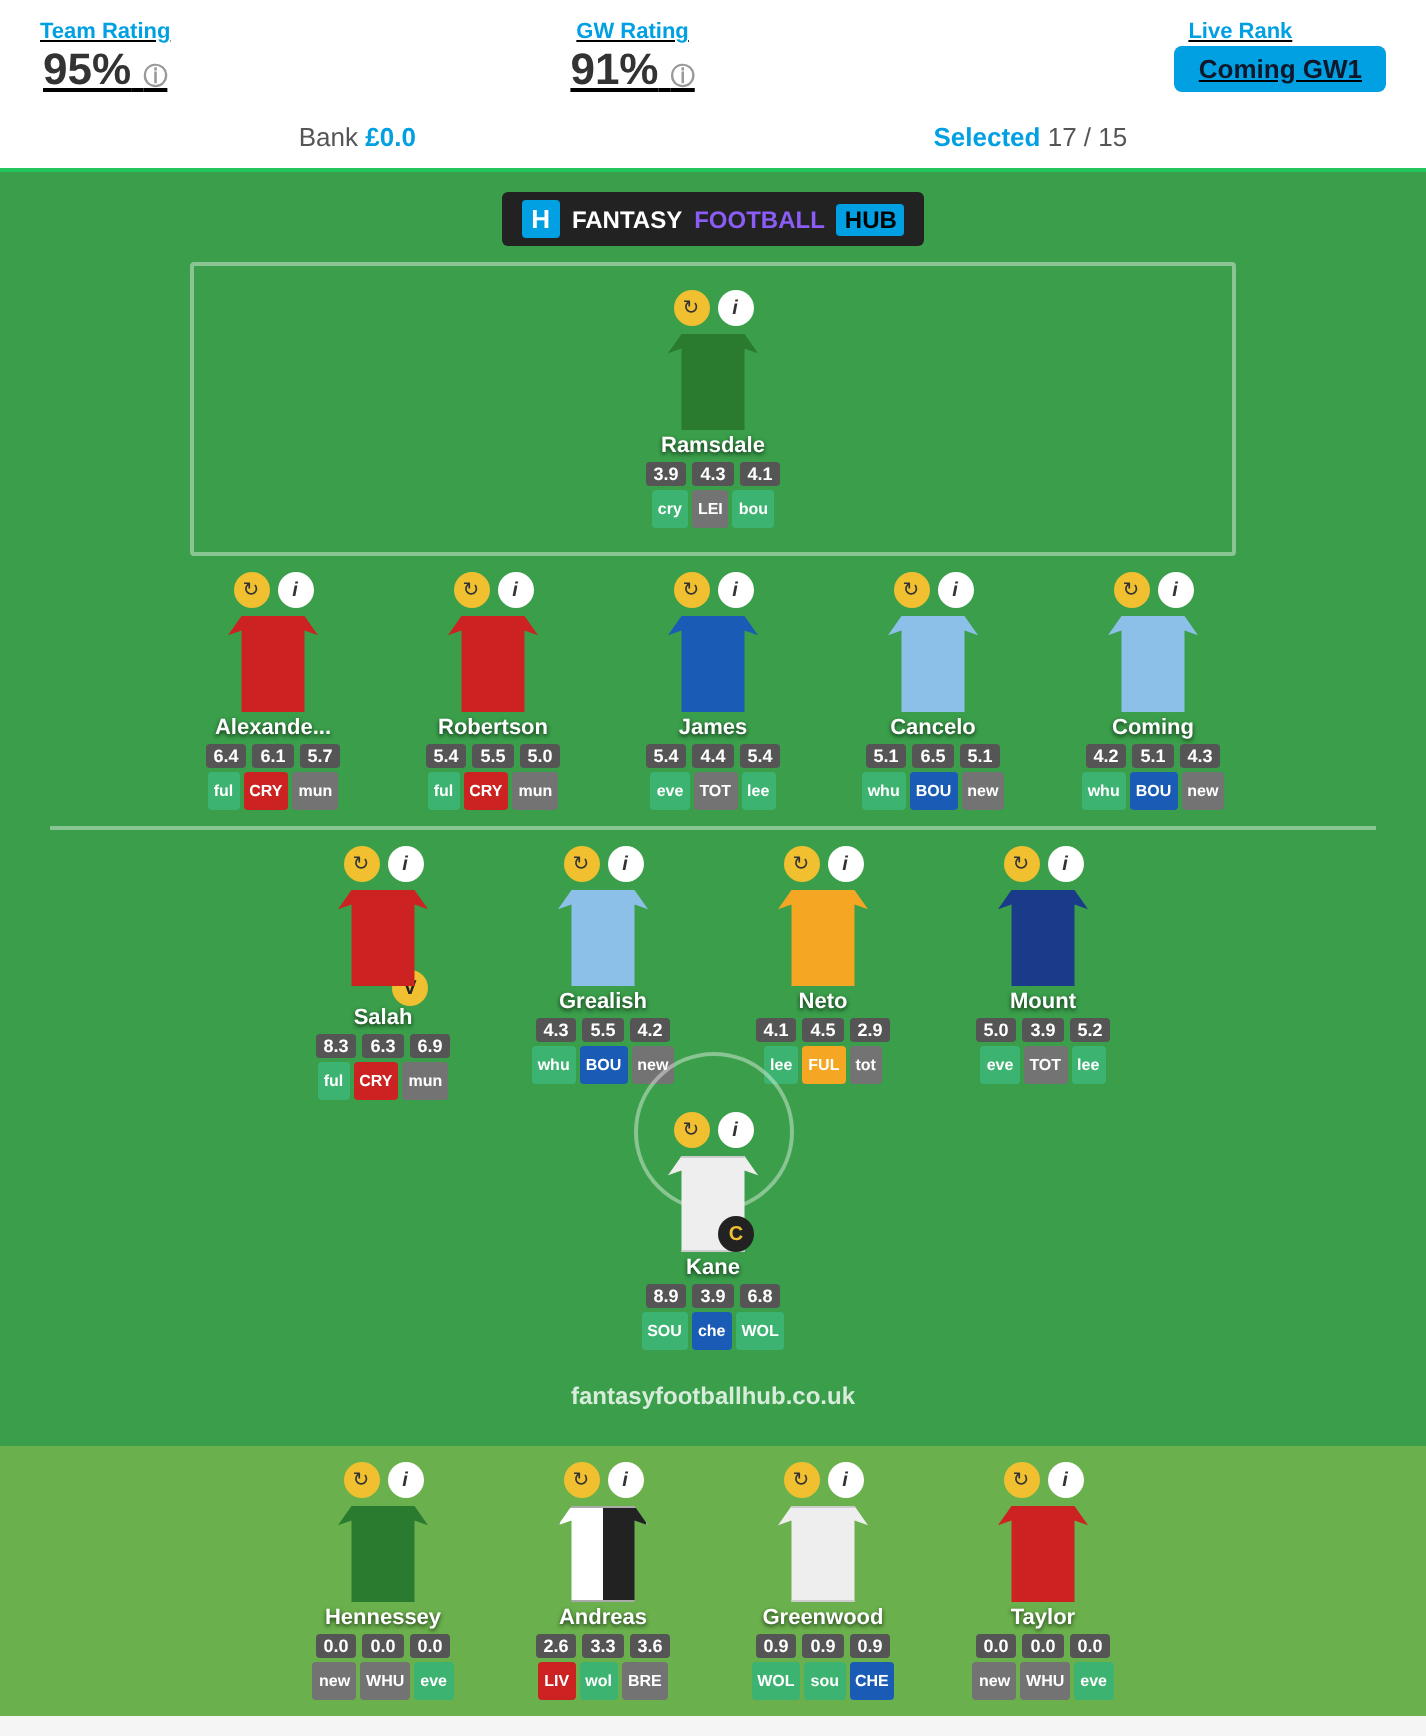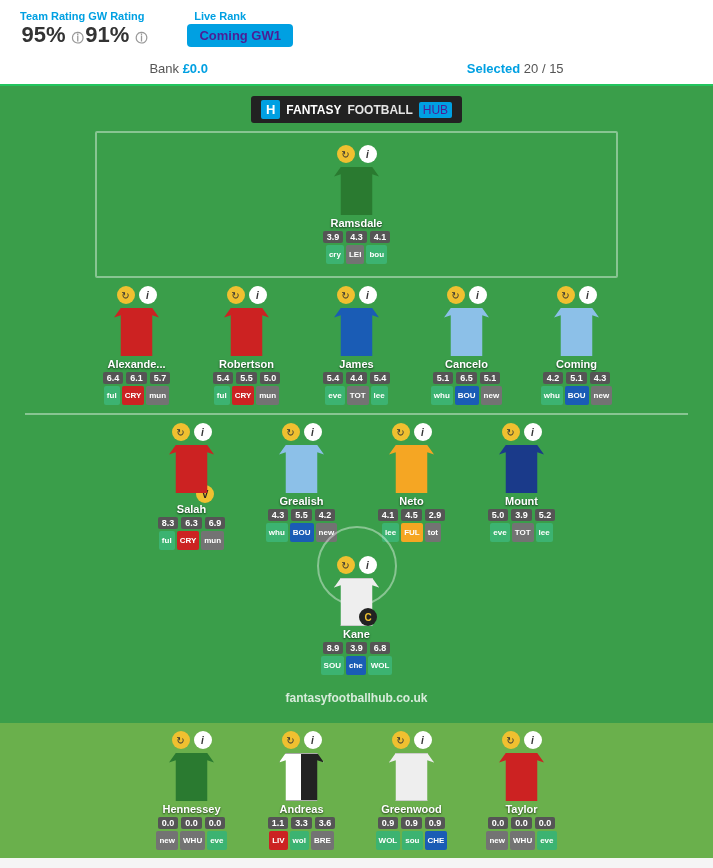--- a/index.html
+++ b/index.html
@@ -6,23 +6,24 @@
     body {
       font-family: Arial, sans-serif;
       background: #f5f5f5;
       width: 713px;
       min-height: 868px;
     }
 
     
     .header-stats {
       display: flex;
-      justify-content: flex-start;
+      justify-content: space-between;
       padding: 10px 20px 5px;
       background: #fff;
+      text-decoration: underline;
     }
     .stat-block {
       text-align: center;
     }
     .stat-label {
       font-size: 11px;
       color: #00a0e2;
       font-weight: bold;
     }
     .stat-value {
@@ -30,21 +31,21 @@
       font-weight: bold;
       color: #333;
     }
     .stat-value .info-icon {
       font-size: 12px;
       color: #999;
       cursor: pointer;
     }
     .live-rank-badge {
       background: #00a0e2;
-      color: #4c1d95;
+      color: #0f172a;
       padding: 4px 12px;
       border-radius: 4px;
       font-size: 13px;
       font-weight: bold;
       margin-left: 40px;
     }
 
     
     .bank-bar {
       display: flex;
@@ -261,32 +262,32 @@
         <span class="live-rank-badge">Coming GW1</span>
       </div>
     </div>
   </div>
 
   <div class="bank-bar">
     <div class="bank">
       Bank <span>£0.0</span>
     </div>
     <div class="selected">
-      <span class="sel-label">Selected</span> <span>20 / 15</span>
+      <span class="sel-label">Selected</span> <span>17 / 15</span>
     </div>
   </div>
 
   <div class="pitch-container">
 
     <div class="ffh-logo">
       <div class="ffh-logo-box">
         <span style="background:#00a0e2;color:#fff;padding:2px 5px;border-radius:2px;font-weight:bold;font-size:13px;">H</span>
         <span style="color:#fff;font-weight:bold;font-size:12px;">FANTASY</span>
-        <span style="color:#e5e5e5;font-weight:bold;font-size:12px;">FOOTBALL</span>
-        <span style="background:#00a0e2;color:#4c1d95;padding:1px 4px;border-radius:2px;font-weight:normal;font-size:12px;">HUB</span>
+        <span style="color:#8b5cf6;font-weight:bold;font-size:12px;">FOOTBALL</span>
+        <span style="background:#00a0e2;color:#000000;padding:1px 4px;border-radius:2px;font-weight:bold;font-size:12px;">HUB</span>
       </div>
     </div>
 
     <div style="border:2px solid rgba(255,255,255,0.4);margin:0 90px 0;padding:4px 0;border-radius:2px;">
       <div class="player-row" id="gk-row">
           <div class="player-card">
             <div class="player-icons">
               <div class="refresh-icon">↻</div>
               <div class="info-btn">i</div>
             </div>
@@ -554,21 +555,21 @@
       <div class="player-card">
         <div class="player-icons">
           <div class="refresh-icon">↻</div>
           <div class="info-btn">i</div>
         </div>
         <div class="shirt-wrapper">
           <div class="shirt shirt-bw"></div>
         </div>
         <div class="player-name">Andreas</div>
         <div class="player-scores">
-          <div class="score-badge">1.1</div>
+          <div class="score-badge">2.6</div>
           <div class="score-badge">3.3</div>
           <div class="score-badge">3.6</div>
         </div>
         <div class="player-fixtures">
           <div class="fixture-badge red">LIV</div>
           <div class="fixture-badge green">wol</div>
           <div class="fixture-badge dark">BRE</div>
         </div>
       </div>
       <div class="player-card">

